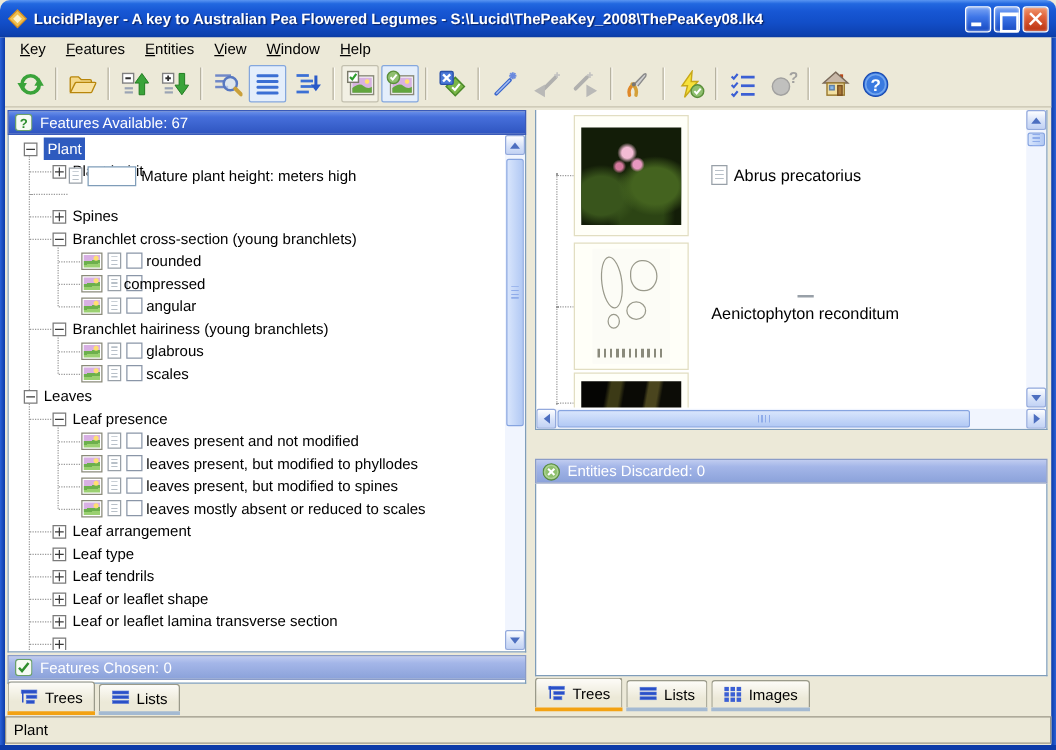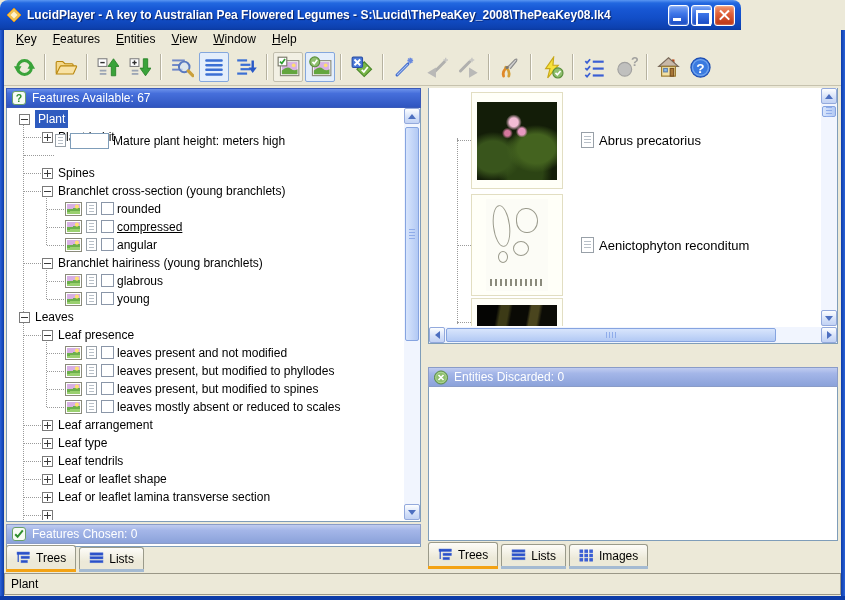--- a/index.html
+++ b/index.html
@@ -1,21 +1,21 @@
 <!DOCTYPE html>
 <html><head>
 <meta charset="utf-8">
 <style>
   * { margin:0; padding:0; box-sizing:border-box; }
   html,body { width:845px; height:600px; overflow:hidden; }
   body { font-family:"Liberation Sans","DejaVu Sans",sans-serif; font-size:12px; background:#ece9d8; }
   .window { position:relative; width:845px; height:600px; background:#ece9d8; }
 
   
-  .titlebar { position:absolute; left:0; top:0; width:741px; height:30px;
+  .titlebar { position:absolute; left:0; top:0; width:845px; height:30px;
     background:linear-gradient(180deg,#5a96f2 0%,#2268e0 10%,#1757d4 30%,#124ec8 60%,#0d41b0 92%,#0b3aa0 100%);
     border-radius:8px 8px 0 0; display:flex; align-items:center; padding:0 6px; }
   .app-icon { width:16px; height:16px; margin-right:5px; display:inline-flex; }
   .title-text { color:#fff; font-weight:bold; font-size:12px; text-shadow:1px 1px 1px rgba(0,0,30,.6);
     white-space:nowrap; overflow:hidden; flex:1; }
   .winbtns { display:flex; gap:2px; }
   .wbtn { width:21px; height:21px; border:1px solid #fff; border-radius:3px; position:relative;
     background:linear-gradient(180deg,#7aa4f4 0%,#3e76e8 40%,#1d50c8 90%); box-shadow:inset 0 0 2px rgba(255,255,255,.7); }
   .wbtn.close { background:linear-gradient(180deg,#f0966e 0%,#e0613a 40%,#c03a18 90%); }
   .wbtn.min::before { content:""; position:absolute; left:4px; bottom:4px; width:8px; height:3px; background:#fff; }
@@ -82,21 +82,21 @@
   .vthumb { position:absolute; left:1px; width:14px; background:linear-gradient(90deg,#d8e5fc,#b2c9f4);
     border:1px solid #86a4e0; border-radius:2px; }
   .vthumb::after { content:""; position:absolute; left:3px; right:3px; top:50%; margin-top:-5px; height:10px;
     background:repeating-linear-gradient(180deg,#8facea 0 1px, transparent 1px 3px); }
   .hthumb { position:absolute; top:1px; height:14px; background:linear-gradient(180deg,#d8e5fc,#b2c9f4);
     border:1px solid #86a4e0; border-radius:2px; }
   .hthumb::after { content:""; position:absolute; top:3px; bottom:3px; left:50%; margin-left:-5px; width:10px;
     background:repeating-linear-gradient(90deg,#8facea 0 1px, transparent 1px 3px); }
 
   
-  #entity-list { position:absolute; left:16px; top:0; width:383px; height:238px; overflow:hidden; }
+  #entity-list { position:absolute; left:4px; top:0; width:383px; height:238px; overflow:hidden; }
   .thumb { position:absolute; left:26px; width:92px; background:#fffff8; border:1px solid #e2decab; border:1px solid #e2dec2;
     display:flex; align-items:center; justify-content:center; overflow:hidden; }
   .ent-label { position:absolute; left:136px; height:18px; display:flex; align-items:center; gap:5px; }
   .ent-doc { position:relative; width:13px; height:16px; background:#fff; border:1px solid #98a0a8; }
   .ent-doc::before { content:""; position:absolute; left:2px; right:2px; top:3px; bottom:3px;
     background:repeating-linear-gradient(180deg,#b8c0c8 0 1px, transparent 1px 3px); }
   .ent-name { font-size:13px; white-space:nowrap; }
   .art-photo-flower { width:80px; height:78px; background:
     radial-gradient(circle at 46% 26%, #f2bcd4 0 6%, rgba(242,188,212,0) 11%),
     radial-gradient(circle at 56% 38%, #e898c0 0 5%, transparent 9%),
@@ -433,21 +433,21 @@
             <div class="img-icon" style="left: 58px;"></div>
             <div class="doc-icon" style="left: 79px; top: 2px;"></div>
             <div class="cbox" style="left: 94px;"></div>
             <span class="tlabel" style="left: 110px;">rounded</span>
           </div>
           <div class="hguide" style="left: 40px; top: 119px; width: 17px;"></div>
           <div class="trow" style="top: 110px;">
             <div class="img-icon" style="left: 58px;"></div>
             <div class="doc-icon" style="left: 79px; top: 2px;"></div>
             <div class="cbox" style="left: 94px;"></div>
-            <span class="tlabel" style="left: 110px; text-decoration: underline;">compressed</span>
+            <span class="tlabel" style="left: 92px;">compressed</span>
           </div>
           <div class="hguide" style="left: 40px; top: 137px; width: 17px;"></div>
           <div class="trow" style="top: 128px;">
             <div class="img-icon" style="left: 58px;"></div>
             <div class="doc-icon" style="left: 79px; top: 2px;"></div>
             <div class="cbox" style="left: 94px;"></div>
             <span class="tlabel" style="left: 110px;">angular</span>
           </div>
           <div class="hguide" style="left: 17px; top: 155px; width: 17px;"></div>
           <div class="trow" style="top: 146px;">
@@ -459,21 +459,21 @@
             <div class="img-icon" style="left: 58px;"></div>
             <div class="doc-icon" style="left: 79px; top: 2px;"></div>
             <div class="cbox" style="left: 94px;"></div>
             <span class="tlabel" style="left: 110px;">glabrous</span>
           </div>
           <div class="hguide" style="left: 40px; top: 191px; width: 17px;"></div>
           <div class="trow" style="top: 182px;">
             <div class="img-icon" style="left: 58px;"></div>
             <div class="doc-icon" style="left: 79px; top: 2px;"></div>
             <div class="cbox" style="left: 94px;"></div>
-            <span class="tlabel" style="left: 110px;">young</span>
+            <span class="tlabel" style="left: 110px;">scales</span>
           </div>
           <div class="trow" style="top: 200px;">
             <div class="expander" style="left: 12px;"></div>
             <span class="tlabel" style="left: 28px;">Leaves</span>
           </div>
           <div class="hguide" style="left: 17px; top: 227px; width: 17px;"></div>
           <div class="trow" style="top: 218px;">
             <div class="expander" style="left: 35px;"></div>
             <span class="tlabel" style="left: 51px;">Leaf presence</span>
           </div>
@@ -603,21 +603,21 @@
           <div class="hguide" style="left: 12px; top: 157px; width: 14px;"></div>
           <div class="thumb" style="top: 106px; height: 102px;">
             <div class="art-line-drawing">
               <div class="sketch sk1"></div>
               <div class="sketch sk2"></div>
               <div class="sketch sk3"></div>
               <div class="sketch sk4"></div>
               <div class="sketch sk5"></div>
             </div>
           </div>
-          <div class="ent-label" style="top: 148px;">
+          <div class="ent-label" style="top: 148px; flex-direction: column;">
             <span class="ent-doc"></span>
             <span class="ent-name">Aenictophyton reconditum</span>
           </div>
           <div class="hguide" style="left: 12px; top: 234px; width: 14px;"></div>
           <div class="thumb" style="top: 210px; height: 97px;">
             <div class="art-photo-dark"></div>
           </div>
         </div>
       <div class="vscroll" style="right:0; top:0; width:16px; height:238px;">
         <div class="sbtn" style="top:0; left:0;">

